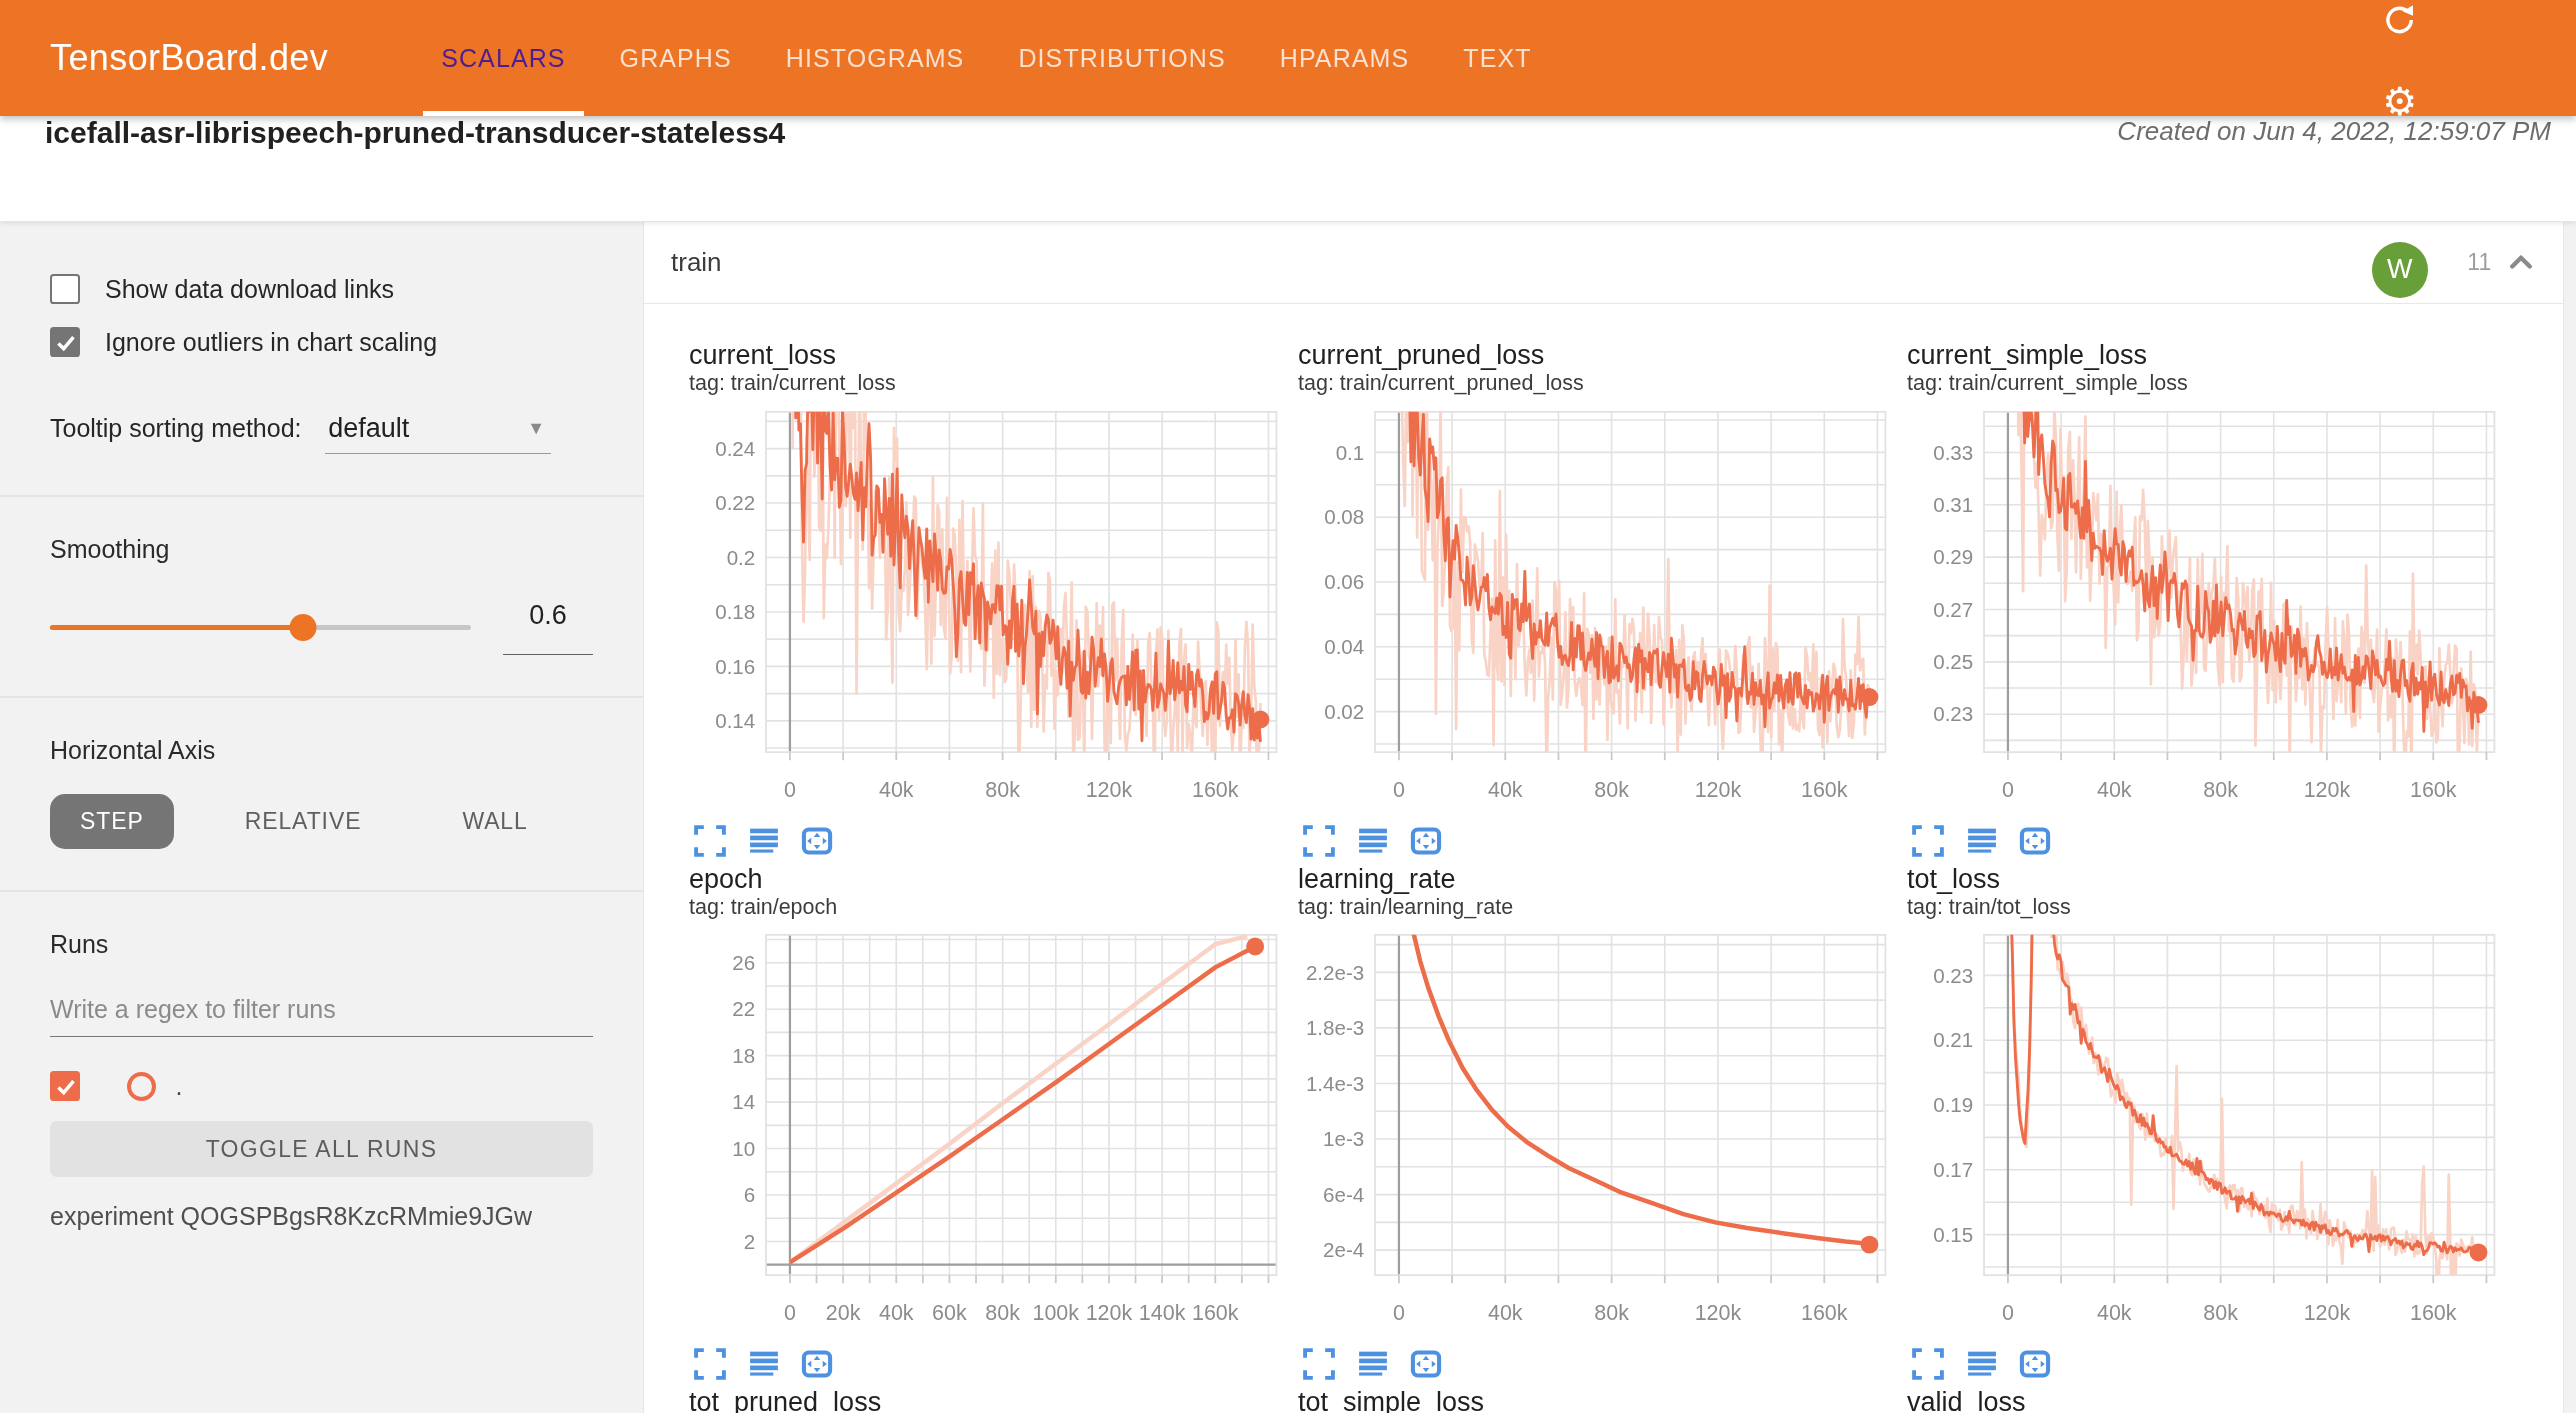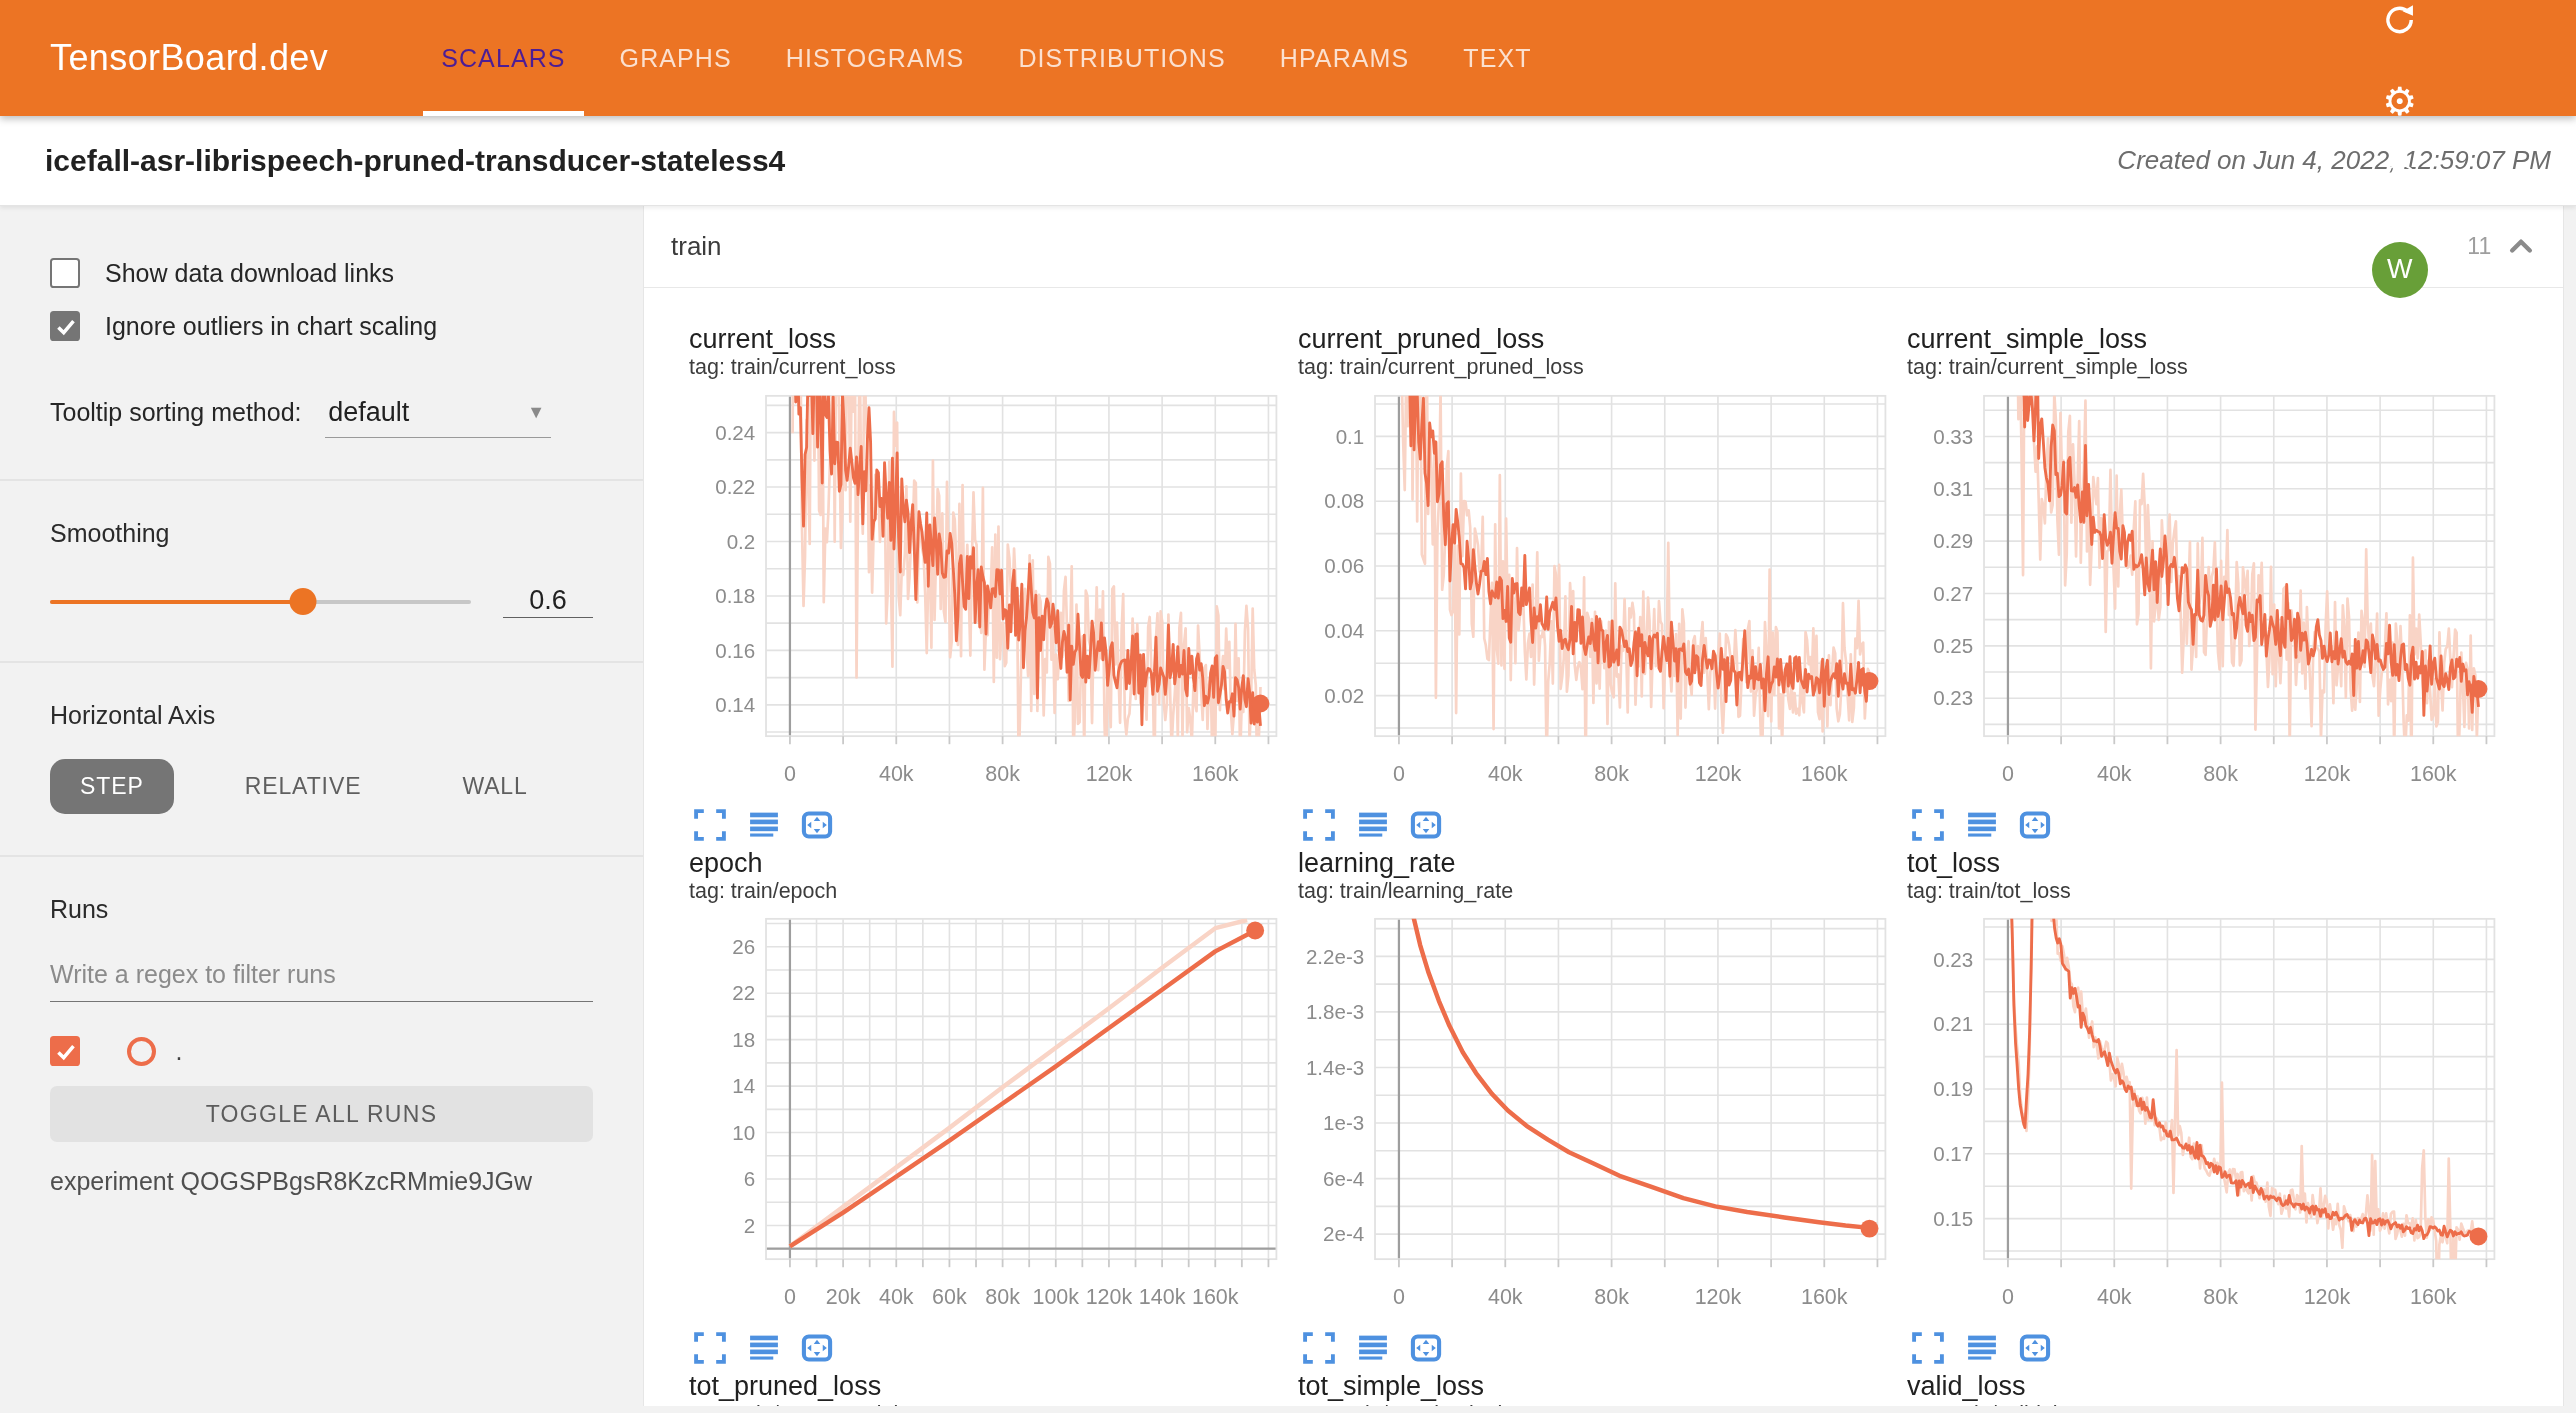--- a/index.html
+++ b/index.html
@@ -15,21 +15,21 @@
   .tab.active { color:#4c1d95; font-weight:400; }
   .tab.active::after { content:""; position:absolute; left:9px; right:9px; bottom:0; height:5.4px; background:#fff; }
   .nav-right { margin-left:auto; display:flex; align-items:center; gap:38px;flex-direction:column; }
   .feedback { height:61px; padding:0 32px; font-size:24px; letter-spacing:0.9px; color:#fff; background:#f2a04c; border:1.8px solid rgba(255,255,255,.9); border-radius:7.2px; font-family:inherit; cursor:pointer; white-space:nowrap; }
   .icon-btn { width:43px; height:43px; display:flex; align-items:center; justify-content:center; color:#fff; cursor:pointer; }
   .gear-glyph { font-size:39px; line-height:1; color:#fff; }
   .help-circle { width:36px; height:36px; border:2.7px solid #fff; border-radius:50%; display:flex; align-items:center; justify-content:center; font-size:23px; font-weight:bold; color:#fff; }
   .avatar { width:56px; height:56px; border-radius:50%; background:#689f38; color:#fff; font-size:27px; display:flex; align-items:center; justify-content:center; cursor:pointer; }
 
   
-  .titlebar { height:90px; background:#fff; display:flex; align-items:center; padding:0 25px 0 45px; border-bottom:1.8px solid #e4e4e4; position:relative; z-index:4; box-shadow:0 1.8px 4.5px rgba(0,0,0,.08); }
+  .titlebar { height:106px; background:#fff; display:flex; padding:0 25px 0 45px; border-bottom:1.8px solid #e4e4e4; position:relative; z-index:4; box-shadow:0 1.8px 4.5px rgba(0,0,0,.08); }
   .exp-title { font-size:30px; font-weight:bold; color:#212121; }
   .created { margin-left:auto; font-size:26px; font-style:italic; color:#6d6d6d; }
 
   
   .content { display:flex; height:1200px; background:#f2f2f2; }
 
   
   .sidebar { width:643px; flex:none; padding:52px 50px 0; font-size:25px; color:#262626; }
   .check-row { display:flex; align-items:center; margin-bottom:23px; }
   .cbox { width:30px; height:30px; border:2.7px solid #757575; border-radius:3.6px; margin-right:25px; display:flex; align-items:center; justify-content:center; background:#fff; flex:none; cursor:pointer; }
@@ -38,21 +38,21 @@
   .tooltip-row { display:flex; align-items:baseline; margin-top:56px; }
   .dd { margin-left:23px; border-bottom:1.8px solid #9a9a9a; padding:0 5.4px 9px 3.6px; min-width:226px; display:flex; align-items:center; font-size:27px; color:#212121; cursor:pointer; }
   .dd-caret { margin-left:auto; color:#8a8a8a; font-size:18px; padding-left:27px; }
   .divider { height:1.8px; background:#e4e4e4; margin:41px -50px 0; }
   .section-label { margin-top:38px; font-size:25px; color:#2b2b2b; }
   .smoothing-row { display:flex; align-items:center; margin-top:36px; }
   .slider { position:relative; flex:1; height:36px; margin-right:32px; cursor:pointer; }
   .track { position:absolute; top:16px; left:0; right:0; height:4.5px; background:#c7c7c7; border-radius:2.7px; }
   .fill { position:absolute; top:16px; left:0; height:4.5px; background:#ec7424; border-radius:2.7px; }
   .thumb { position:absolute; top:4.5px; width:27px; height:27px; border-radius:50%; background:#ec7424; transform:translateX(-50%); }
-  .sm-value { width:90px; font-size:27px; text-align:center; border-bottom:1.8px solid #616161; padding-bottom:1px; color:#212121; }
+  .sm-value { width:90px; font-size:27px; text-align:center; border-bottom:1.8px solid #616161; padding-bottom:23px; color:#212121; }
   .ha-buttons { display:flex; gap:41px; margin-top:29px; align-items:center; }
   .ha-btn { font-size:23px; letter-spacing:0.9px; color:#5f5f5f; padding:14.3px 30px; border-radius:15px; background:transparent; border:none; font-family:inherit; cursor:pointer; }
   .ha-btn.active { background:#757575; color:#fff; }
   .runs-input { margin-top:36px; width:100%; border:none; border-bottom:1.8px solid #757575; background:transparent; font-size:25px; color:#8b5cf6; padding:0 0 12.5px; outline:none; font-family:inherit; }
   .runs-input::placeholder { color:#8b8b8b; }
   .run-row { display:flex; align-items:center; margin-top:34px; }
   .run-circle { width:29px; height:29px; border:4.5px solid #ed6d4a; border-radius:50%; margin-left:21.5px; flex:none; cursor:pointer; }
   .run-name { margin-left:20px; color:#424242; }
   .toggle-btn { margin-top:20px; width:100%; height:56px; background:#e2e2e2; color:#5c5c5c; font-size:23px; letter-spacing:1.3px; border:none; border-radius:7px; font-family:inherit; cursor:pointer; }
   .experiment { margin-top:25px; font-size:25px; color:#4f4f4f; }

